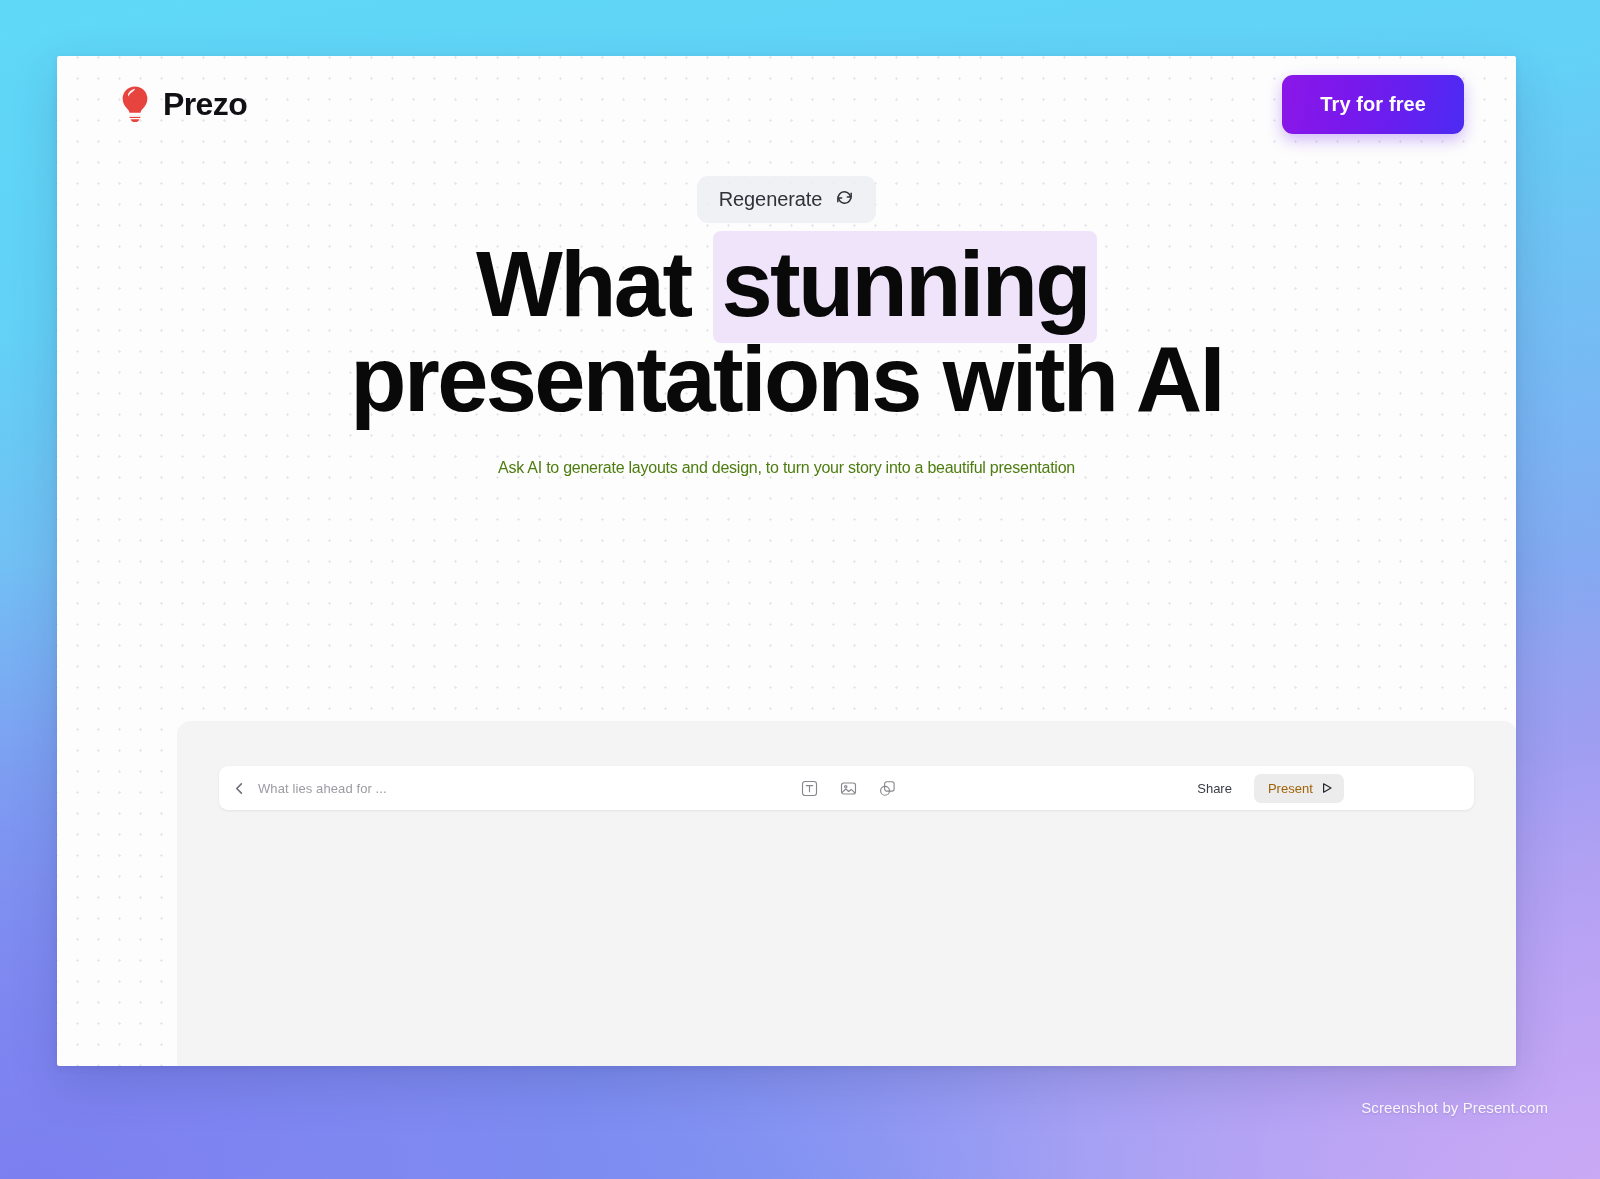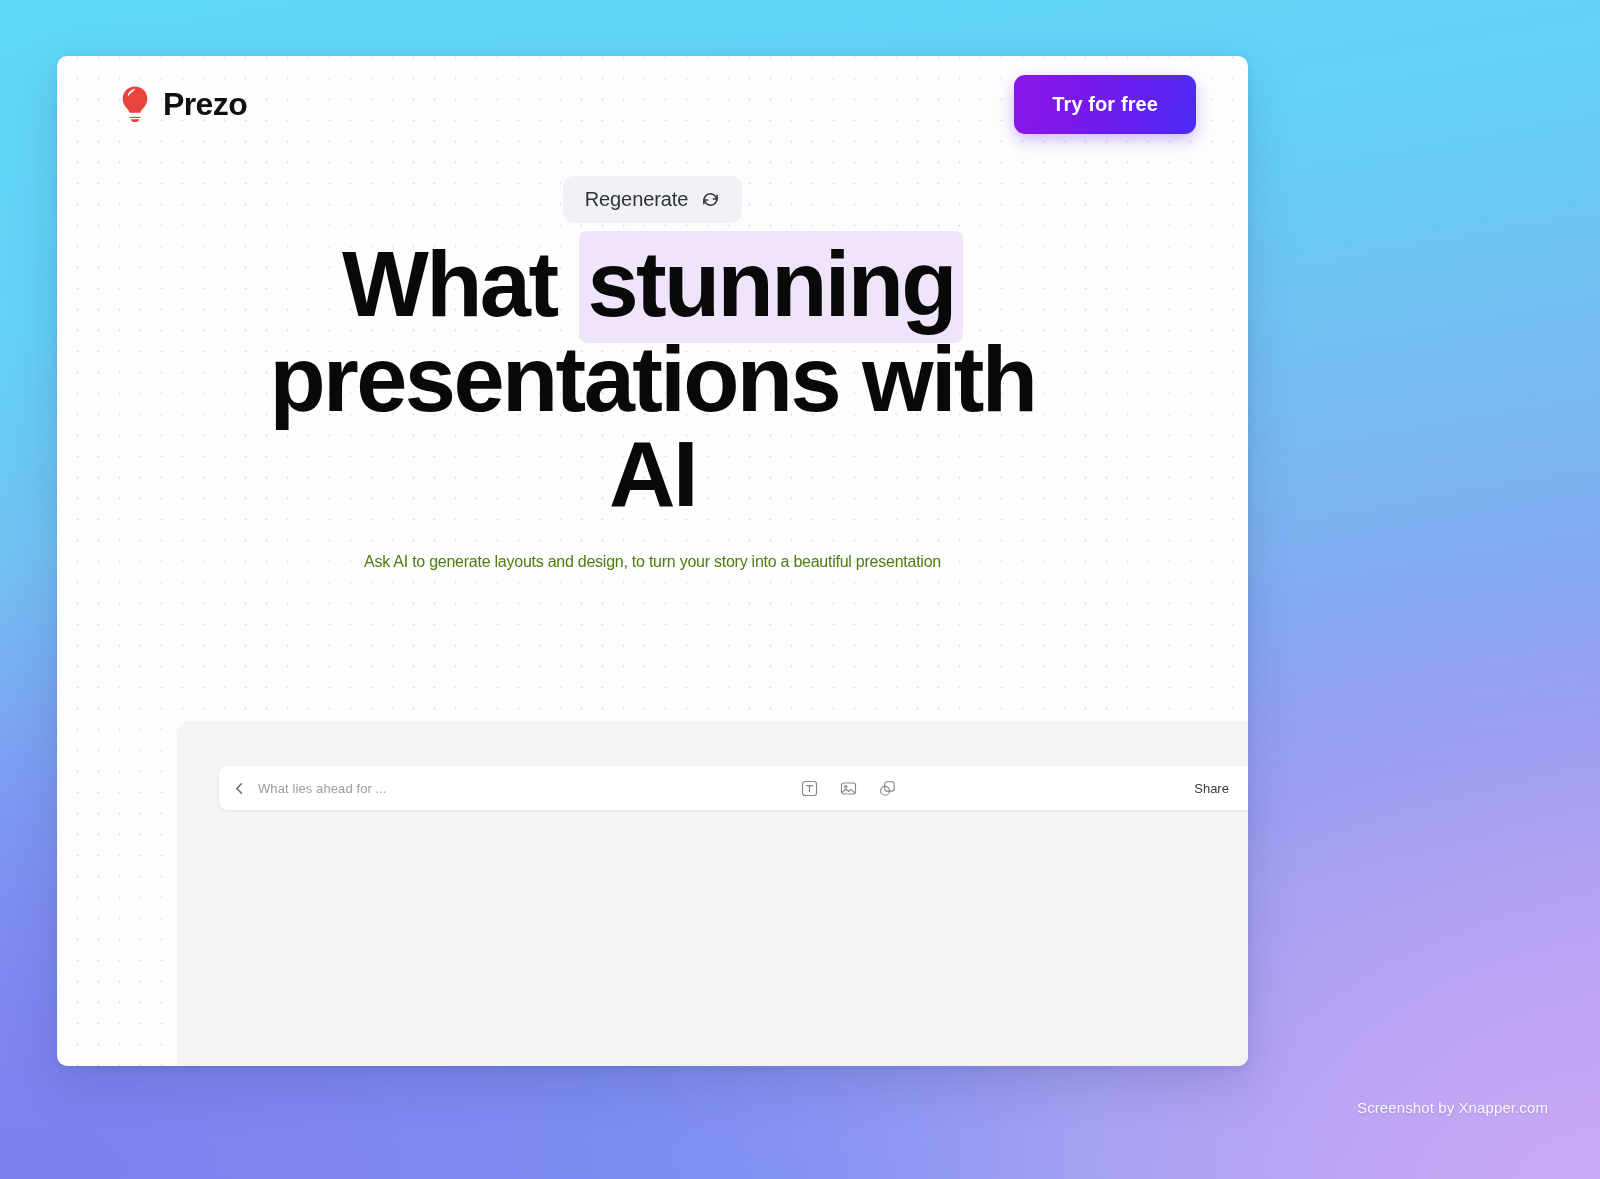--- a/index.html
+++ b/index.html
@@ -18,24 +18,24 @@
       radial-gradient(110% 90% at 100% 100%, #c9a8f5 0%, rgba(201,168,245,0) 58%),
       radial-gradient(130% 100% at 50% 105%, #6f97f2 0%, rgba(111,151,242,0) 60%),
       linear-gradient(170deg, #5fd8f7 0%, #62d2f6 22%, #7ab6f3 48%, #8f9af0 70%, #b69bf2 88%, #c3a6f4 100%);
   }
 
   
   .app-card {
     position: absolute;
     left: 57px;
     top: 56px;
-    width: 1191px;
+    width: 1459px;
     height: 1010px;
     background: #fdfdfd;
-    border-radius: 10px;
+    border-radius: 2px;
     box-shadow: 0 18px 48px rgba(40, 50, 110, 0.18),
                 0 2px 6px rgba(40, 50, 110, 0.10);
     overflow: hidden;
   }
 
   
   .dot-grid {
     position: absolute;
     inset: 0;
     background-image: radial-gradient(circle, rgba(120,120,140,0.16) 1.1px, transparent 1.2px);
@@ -85,21 +85,20 @@
   
   .hero {
     position: absolute;
     left: 0; right: 0;
     top: 120px;
     text-align: center;
   }
 
   .regen-pill {
     display: inline-flex;
-    align-items: center;
     gap: 13px;
     background: rgba(237, 238, 243, 0.82);
     border-radius: 11px;
     padding: 12px 22px;
     margin-bottom: 14px;
     cursor: pointer;
     border: none;
     font-family: inherit;
   }
   .regen-label {
@@ -220,22 +219,22 @@
     color: #3a3c44;
     padding: 7px 13px;
     border-radius: 7px;
     cursor: pointer;
   }
   .present-btn {
     border: none;
     background: #ececed;
     font-family: inherit;
     font-size: 13px;
-    color: #a21caf;
-    padding: 7px 17px 7px 14px;
+    color: #a16207;
+    padding: 7px 11px 7px 14px;
     border-radius: 7px;
     cursor: pointer;
     display: inline-flex;
     align-items: center;
     gap: 8px;
   }
   .play-icon { width: 12px; height: 12px; display: block; }
 
   
   .watermark {
@@ -334,13 +333,13 @@
               <path d="M2.6 1.8 10 6l-7.4 4.2z"></path>
             </svg>
           </span>
         </button>
       </div>
 
     </div>
   </div>
 </div>
 
-<div class="watermark">Screenshot by Xnapper.com</div>
+<div class="watermark">Screenshot by Present.com</div>
 
 </body></html>

